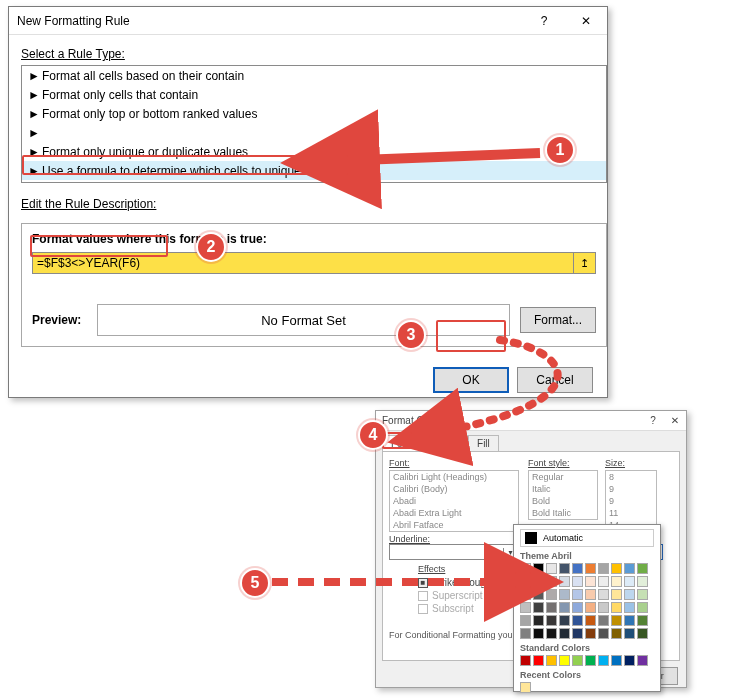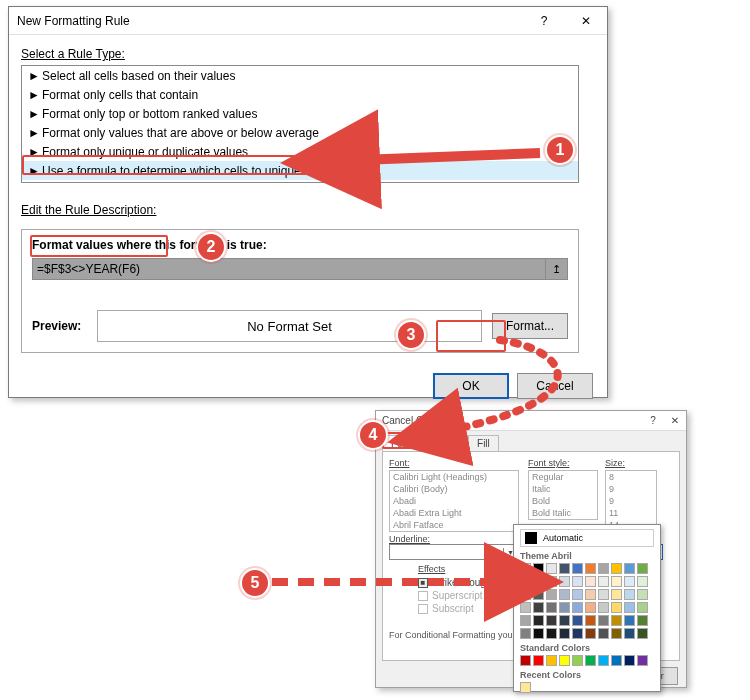--- a/index.html
+++ b/index.html
@@ -27,42 +27,42 @@
     border-bottom:1px solid #e0e0e0;
     display:flex; align-items:center;
     padding-left:8px;
   }
   .dlg1 .titlebar .title { flex:1; font-size:12px; }
   .wbtn {
     width:42px; height:28px; display:flex;
     align-items:center; justify-content:center;
     color:#000;
   }
-  .dlg1 .body { padding:6px 28px 10px 12px; }
+  .dlg1 .body { padding:6px 0 10px 12px; }
   .sectlabel { text-decoration:underline; font-size:12px; margin:6px 0 4px 0; }
   .rulelist {
     border:1px solid #8a8a8a; background:#fff;
     height:118px; overflow:hidden;
   }
   .rulelist .item {
     padding:2px 6px; font-size:12px;
     display:flex; align-items:center;
     height:19px;
   }
   .rulelist .item.sel { background:#d6effa; }
   .arrow-bullet { display:inline-block; width:10px; margin-right:4px; font-weight:bold; }
   .groupbox {
     border:1px solid #a8a8a8; padding:8px 10px 10px 10px;
     margin-top:12px;
   }
   .groupbox .caption { font-weight:bold; margin-bottom:6px; }
   .formula-row {
     display:flex; align-items:center;
     border:1px solid #8a8a8a; height:22px;
-    background:#a3a3a3;
+    background:#fde047;
   }
   .formula-row input {
     border:none; outline:none; flex:1;
     font-family:inherit; font-size:12px;
     padding:0 4px; height:20px; background:transparent;
   }
   .refbtn {
     width:22px; height:20px; border-left:1px solid #8a8a8a;
     display:flex; align-items:center; justify-content:center;
   }
@@ -203,45 +203,44 @@
         </div>
       <div class="wbtn">
           <span>✕</span>
         </div>
     </div>
     <div class="body">
       <div class="sectlabel">Select a Rule Type:</div>
       <div class="rulelist">
         <div class="item">
             <span class="arrow-bullet">►</span>
-            <span>Select all cells based on their values</span>
+            <span>Format all cells based on their contain</span>
           </div>
         <div class="item">
             <span class="arrow-bullet">►</span>
             <span>Format only cells that contain</span>
           </div>
         <div class="item">
             <span class="arrow-bullet">►</span>
             <span>Format only top or bottom ranked values</span>
           </div>
         <div class="item">
             <span class="arrow-bullet">►</span>
-            <span>Format only values that are above or below average</span>
           </div>
         <div class="item">
             <span class="arrow-bullet">►</span>
             <span>Format only unique or duplicate values</span>
           </div>
         <div class="item sel">
             <span class="arrow-bullet">►</span>
             <span>Use a formula to determine which cells to unique</span>
           </div>
       </div>
 
-      <div class="sectlabel" style="margin-top:20px">Edit the Rule Description:</div>
+      <div class="sectlabel" style="margin-top:14px">Edit the Rule Description:</div>
       <div class="groupbox">
         <div class="caption">Format values where this formula is true:</div>
         <div class="formula-row">
           <input type="text" value="=$F$3&lt;&gt;YEAR(F6)" style="">
           <div class="refbtn">
             <span style="font-size:11px;">↥</span>
           </div>
         </div>
         <div class="previewrow">
           <div class="lbl">Preview:</div>
@@ -257,21 +256,21 @@
           <span>OK</span>
         </div>
       <div class="btn">
           <span>Cancel</span>
         </div>
     </div>
   </div>
 
   <div class="dlg2">
     <div class="titlebar2">
-      <span style="flex:1">Cancel Cells</span>
+      <span style="flex:1">Format Cells</span>
       <span style="width:22px;text-align:center">?</span>
       <span style="width:22px;text-align:center">✕</span>
     </div>
     <div class="tabs">
       <div class="tab active"><span>Font</span></div>
       <div class="tab"><span>Border</span></div>
       <div class="tab"><span>Fill</span></div>
     </div>
     <div class="tabpane">
       <div class="d2-col d2-fontcol">

